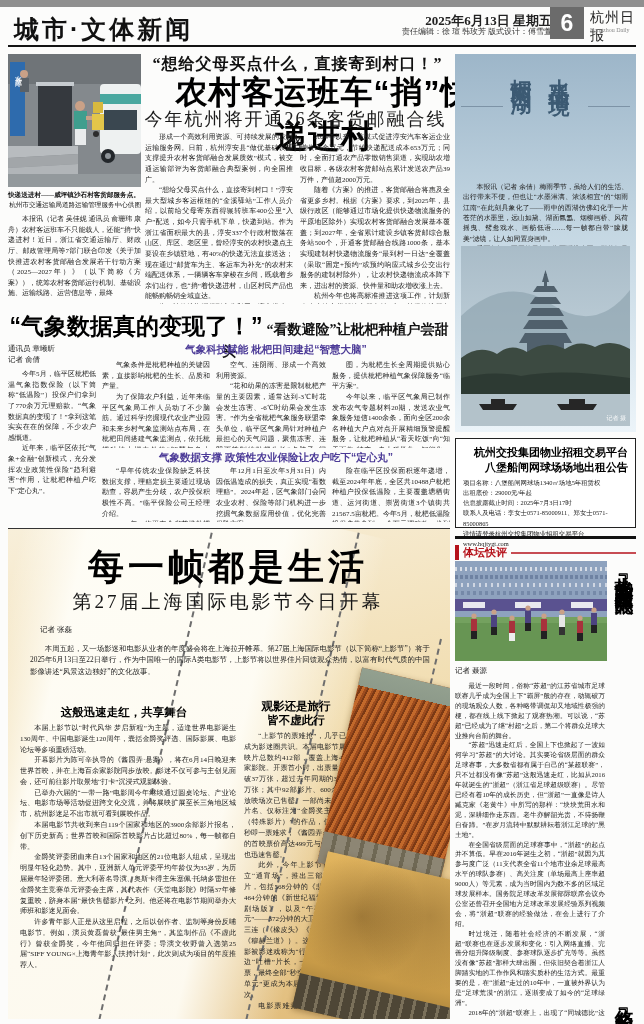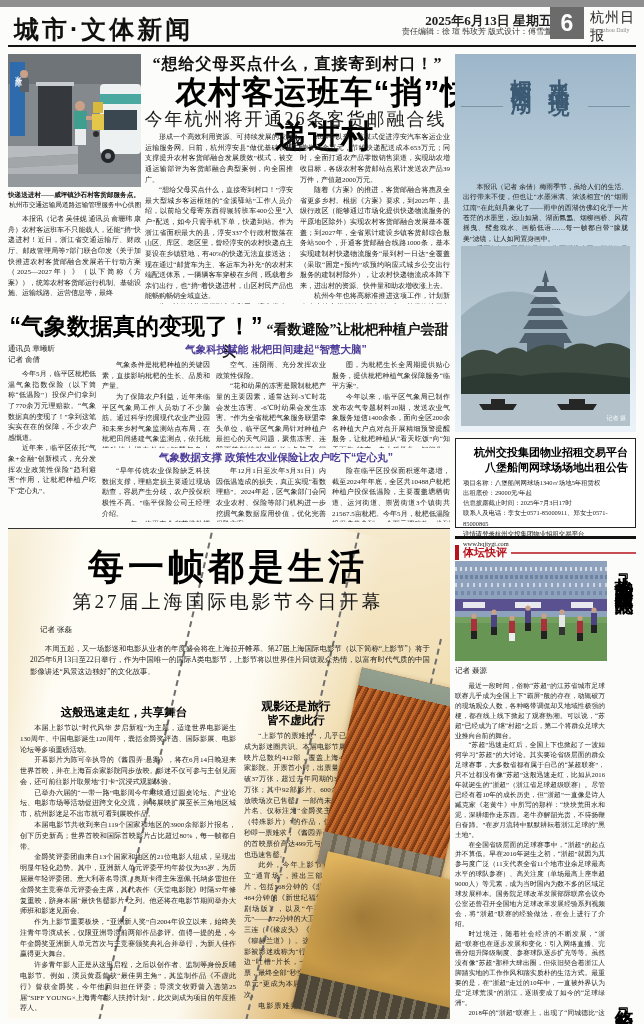--- a/index.html
+++ b/index.html
@@ -155,21 +155,21 @@
       <p>今年5月，临平区枇杷低温气象指数保险（以下简称“低温险”）投保户们拿到了770余万元理赔款。“气象数据真的变现了！”拿到这笔实实在在的保障，不少农户感慨道。</p>
       <p>近年来，临平区依托“气象+金融”创新模式，充分发挥农业政策性保险“趋利避害”作用，让枇杷种植户吃下“定心丸”。</p>
     </div>
 
   <div class="abs bluesub" style="left:102px;top:343px;width:348px;">气象科技赋能 枇杷田间建起“智慧大脑”</div>
   <div class="abs bodytext" style="left:102px;top:360px;width:108px;height:88px;">
       <p>气象条件是枇杷种植的关键因素，直接影响枇杷的生长、品质和产量。</p>
       <p>为了保障农户利益，近年来临平区气象局工作人员动了不少脑筋。通过科学挖掘现代农业产业园和未来乡村气象监测站点布局，在枇杷田间搭建气象监测点，依托枇杷种植大棚内外的“智慧气象大脑”，科学分析温度、湿度等要素，为枇杷种植户提供精细化气象服务，科学应对极端高温冷</p>
     </div>
   <div class="abs bodytext" style="left:216px;top:360px;width:110px;height:88px;">
-      <p>空气、连阴雨、充分发挥农业政策性保险。</p>
+      <p>空气、连阴雨、形成一个高效利用资源。</p>
       <p>“花和幼果的冻害是限制枇杷产量的主要因素，通常达到-3℃时花会发生冻害、-6℃时幼果会发生冻害。”作为全省枇杷气象服务联盟牵头单位，临平区气象局针对种植户最担心的天气问题，聚焦冻害、连阴雨等制约枇杷生长“卡脖子”问题，研发制作枇杷智慧工具、开展枇杷物候预测，制作枇杷采摘地</p>
     </div>
   <div class="abs bodytext" style="left:332px;top:360px;width:118px;height:88px;">
       <p>图，为枇杷生长全周期提供贴心服务，提供枇杷种植气象保障服务“临平方案”。</p>
       <p>今年以来，临平区气象局已制作发布农气专题材料20期，发送农业气象服务短信1400余条，面向全区200余名种植大户点对点开展精细预警提醒服务，让枇杷种植从“看天吃饭”向“知天而作”转变，走上科学化、智能化、可持续化发展的道路。</p>
     </div>
   <div class="abs bodytext" style="left:102px;top:466px;width:108px;height:56px;">
       <p>“早年传统农业保险缺乏科技数据支撑，理赔定损主要通过现场勘查，容易产生分歧，农户投保积极性不高。”临平保险公司王经理介绍。</p>
       <p>2015年，临平在全省首推枇杷低温险，以区气象部门的监测数据为理赔依据，保障每年枇杷低温敏感期（当</p>
     </div>
@@ -192,21 +192,20 @@
     <div class="abs bodytext" style="left:22px;top:114px;width:400px;height:52px;font-size:7.4px;">
       <p>本周五起，又一场影迷和电影从业者的年度盛会将在上海拉开帷幕。第27届上海国际电影节（以下简称“上影节”）将于2025年6月13日至22日举行，作为中国唯一的国际A类电影节，上影节将以世界佳片回馈观众热情，以富有时代气质的中国影像讲述“风景这边独好”的文化故事。</p>
     </div>
     <div class="abs film-subhead" style="left:5px;top:176px;width:222px;">这般迅速走红，共享舞台</div>
     <div class="abs bodytext" style="left:12px;top:194px;width:216px;height:288px;font-size:7.1px;">
         <p>本届上影节以“时代风华 梦启新程”为主题，适逢世界电影诞生130周年、中国电影诞生120周年，囊括金爵奖评选、国际影展、电影论坛等多项重磅活动。</p>
         <p>开幕影片为陈可辛执导的《酱园弄·悬案》，将在6月14日晚迎来世界首映，并在上海百余家影院同步放映。影迷不仅可参与主创见面会，还可前往影片取景地“打卡”沉浸式观影体验。</p>
         <p>已举办六届的“一带一路”电影周今年继续通过圆桌论坛、产业论坛、电影市场等活动促进跨文化交流，并将展映扩展至长三角地区城市，杭州影迷足不出市就可看到展映作品。</p>
         <p>本届电影节共收到来自119个国家和地区的3900余部影片报名，创下历史新高；世界首映和国际首映影片占比超过80%，每一帧都自带。</p>
         <p>金爵奖评委团由来自13个国家和地区的21位电影人组成，呈现出明显年轻化趋势。其中，亚洲新人单元评委平均年龄仅为35岁，为历届最年轻评委团。意大利著名导演、奥斯卡得主朱塞佩·托纳多雷担任金爵奖主竞赛单元评委会主席，其代表作《天堂电影院》时隔37年修复重映，跻身本届“最快售罄影片”之列。他还将在电影节期间举办大师班和影迷见面会。</p>
-        <p>作为上影节重要板块，“亚洲新人奖”自2004年设立以来，始终关注青年导演成长，仅限亚洲导演前两部作品参评。值得一提的是，今年金爵奖亚洲新人单元首次与主竞赛颁奖典礼合并举行，为新人佳作赢得更大舞台。</p>
         <p>许多青年影人正是从这里启程，之后以创作者、监制等身份反哺电影节。例如，演员黄磊曾获“最佳男主角”，其监制作品《不虚此行》曾获金爵奖，今年他回归担任评委；导演文牧野曾入选第25届“SIFF YOUNG×上海青年影人扶持计划”，此次则成为项目的年度推荐人。</p>
       </div>
     <div class="abs film-subhead" style="left:236px;top:170px;width:104px;">观影还是旅行</div>
     <div class="abs film-subhead" style="left:236px;top:184px;width:104px;">皆不虚此行</div>
     <div class="abs bodytext" style="left:236px;top:202px;width:102px;height:280px;font-size:7.1px;">
         <p>“上影节的票难抢”，几乎已成为影迷圈共识。本届电影节展映片总数约412部，覆盖上海43家影院。开票首小时，出票量突破37万张，超过去年同期的35.5万张；其中92部影片、600余场放映场次已售罄。一部尚未公布片名、仅标注为“金爵奖主竞赛（特殊影片）”的作品，仅用26秒即一票难求；《酱园弄·悬案》的首映票价高达499元与699元，也迅速售罄。</p>
         <p>此外，今年上影节首度设立“通宵场”，推出三部超长影片，包括568分钟的《悲情》、464分钟的《新世纪福音战士新剧场版》，以及“午夜惊奇单元”——372分钟的大卫·林奇经典三连（《橡皮头》《妖夜慌踪》《穆赫兰道》）。这类高强度观影被影迷戏称为“行为艺术”，一边“吐槽”片长，一边拼手速抢票，最终全部“秒空”，“午夜惊奇单元”更成为本届第二快售罄场次。</p>
         <p>电影票难抢，周边文创同样“抢手”。官方小程序上线不久，特殊色即售罄，咖啡帽色挂上“已售罄”标签；与知名品牌联名推出的影节徽章，更是成了年轻人排队“打卡”的“潮流标配”，每一款都“颇受欢迎”。</p>
       </div>
     <div class="abs photo-roof" style="left:330px;top:150px;width:124px;height:200px;transform:rotate(13deg);">

